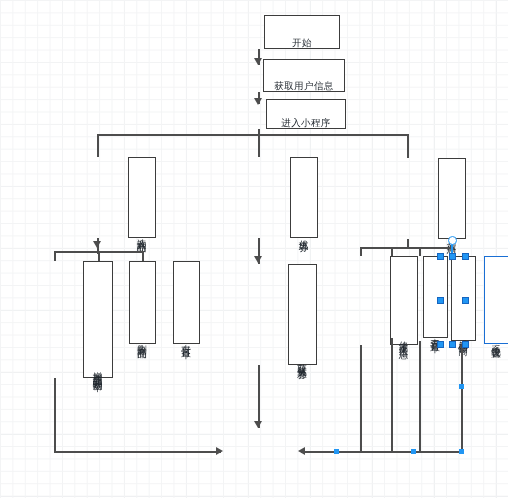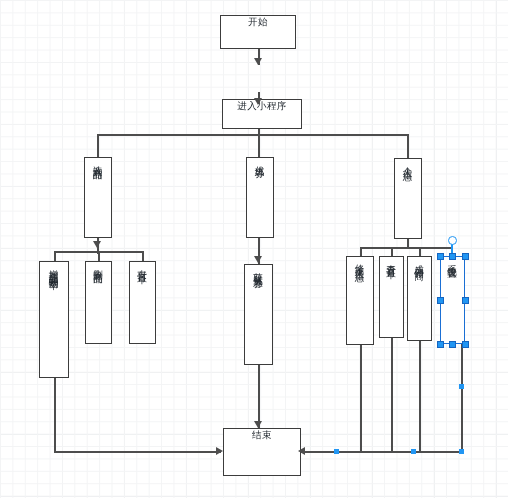--- a/index.html
+++ b/index.html
@@ -21,27 +21,28 @@
     background-position: 0 0, 0 0, 0 0, 0 0;
     overflow: hidden;
     font-family: "DejaVu Sans", "Liberation Sans", sans-serif;
   }
   .node {
     position: absolute;
     box-sizing: border-box;
     border: 1.6px solid #3c3c3c;
     background: #ffffff;
     display: flex;
-    align-items: flex-start;
+    align-items: flex-end;
     justify-content: center;
     color: #20272e;
     font-size: 9.5px;
     line-height: 1.18;
     letter-spacing: 0.4px;
     text-align: center;
+    margin-left: 44px;
   }
   .node.h {
     font-size: 9.5px;
   }
   .node.v .label {
     writing-mode: vertical-rl;
     text-orientation: upright;
     letter-spacing: 1.6px;
     white-space: nowrap;
   }
@@ -166,20 +167,23 @@
 
   <div class="waypoint" style="left:334px; top:449px;"></div>
   <div class="waypoint" style="left:411px; top:449px;"></div>
   <div class="waypoint" style="left:459px; top:449px;"></div>
   <div class="waypoint" style="left:459px; top:384px;"></div>
 
   <div class="node h" style="left:220px; top:15px; width:76px; height:34px;">
     <span class="label">开始</span>
   </div>
 
+  <div class="node h" style="left:219px; top:59px; width:82px; height:33px;">
+    <span class="label">获取用户信息</span>
+  </div>
 
   <div class="node h" style="left:222px; top:99px; width:80px; height:30px;">
     <span class="label">进入小程序</span>
   </div>
 
   <div class="node v" style="left:84px; top:157px; width:28px; height:81px;">
     <span class="label">选购商品</span>
   </div>
 
   <div class="node v" style="left:246px; top:157px; width:28px; height:81px;">
@@ -215,23 +219,20 @@
   </div>
 
   <div class="node v" style="left:407px; top:256px; width:25px; height:85px;">
     <span class="label">成为分销商</span>
   </div>
 
   <div class="node v selected" style="left:440px; top:256px; width:25px; height:88px;">
     <span class="label">系统设置</span>
   </div>
 
-  <div class="node h" style="left:223px; top:428px; width:78px; height:48px;">
-    <span class="label">结束</span>
-  </div>
 
   <div class="rot-stem" style="left:451px; top:240px; height:16px;"></div>
   <div class="rot-handle" style="left:448px; top:236px;"></div>
 
   <div class="handle" style="left:437px; top:253px;"></div>
   <div class="handle" style="left:449px; top:253px;"></div>
   <div class="handle" style="left:462px; top:253px;"></div>
   <div class="handle" style="left:437px; top:297px;"></div>
   <div class="handle" style="left:462px; top:297px;"></div>
   <div class="handle" style="left:437px; top:341px;"></div>

